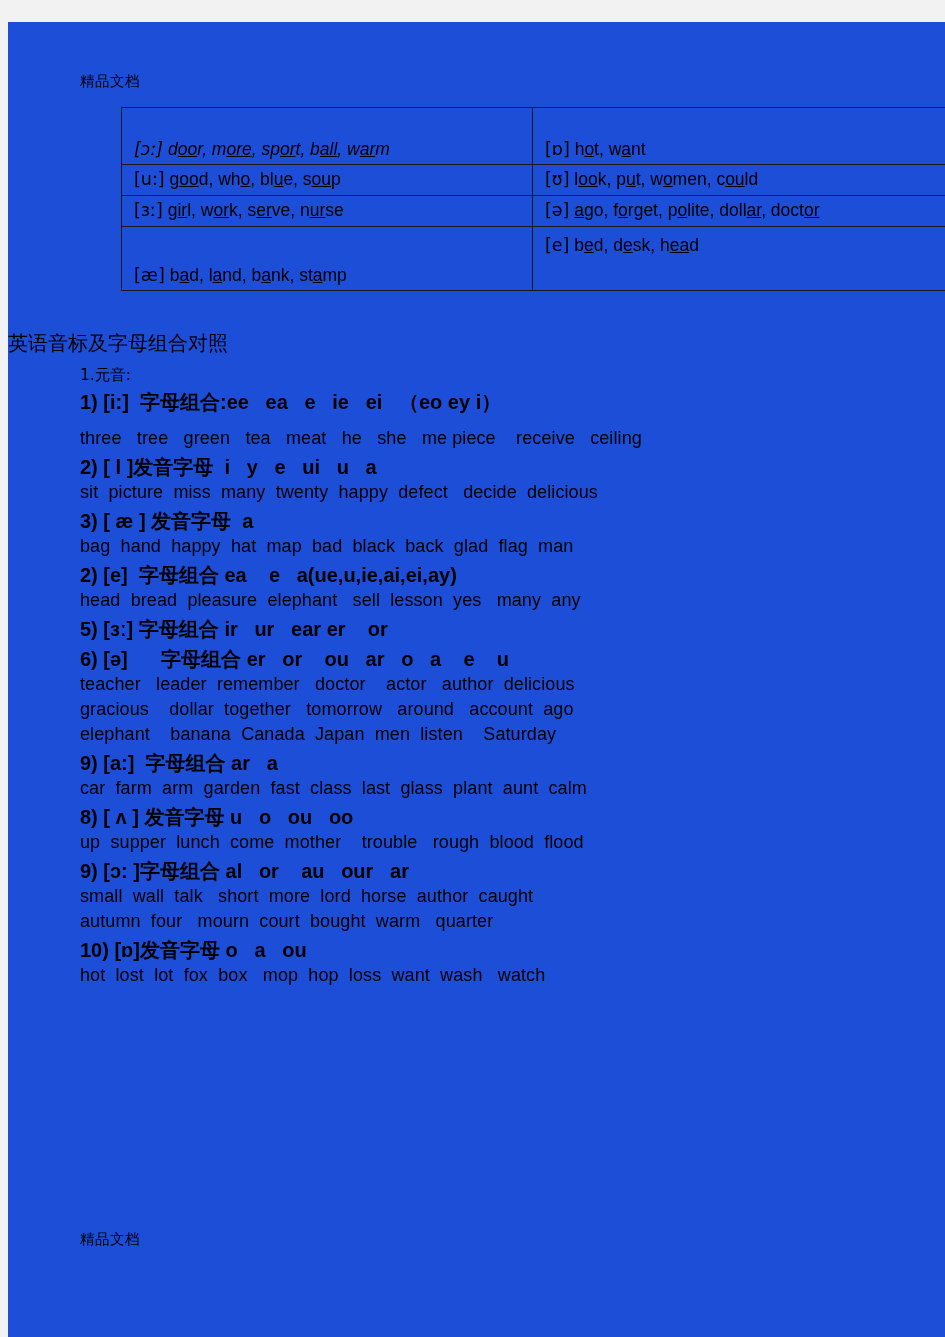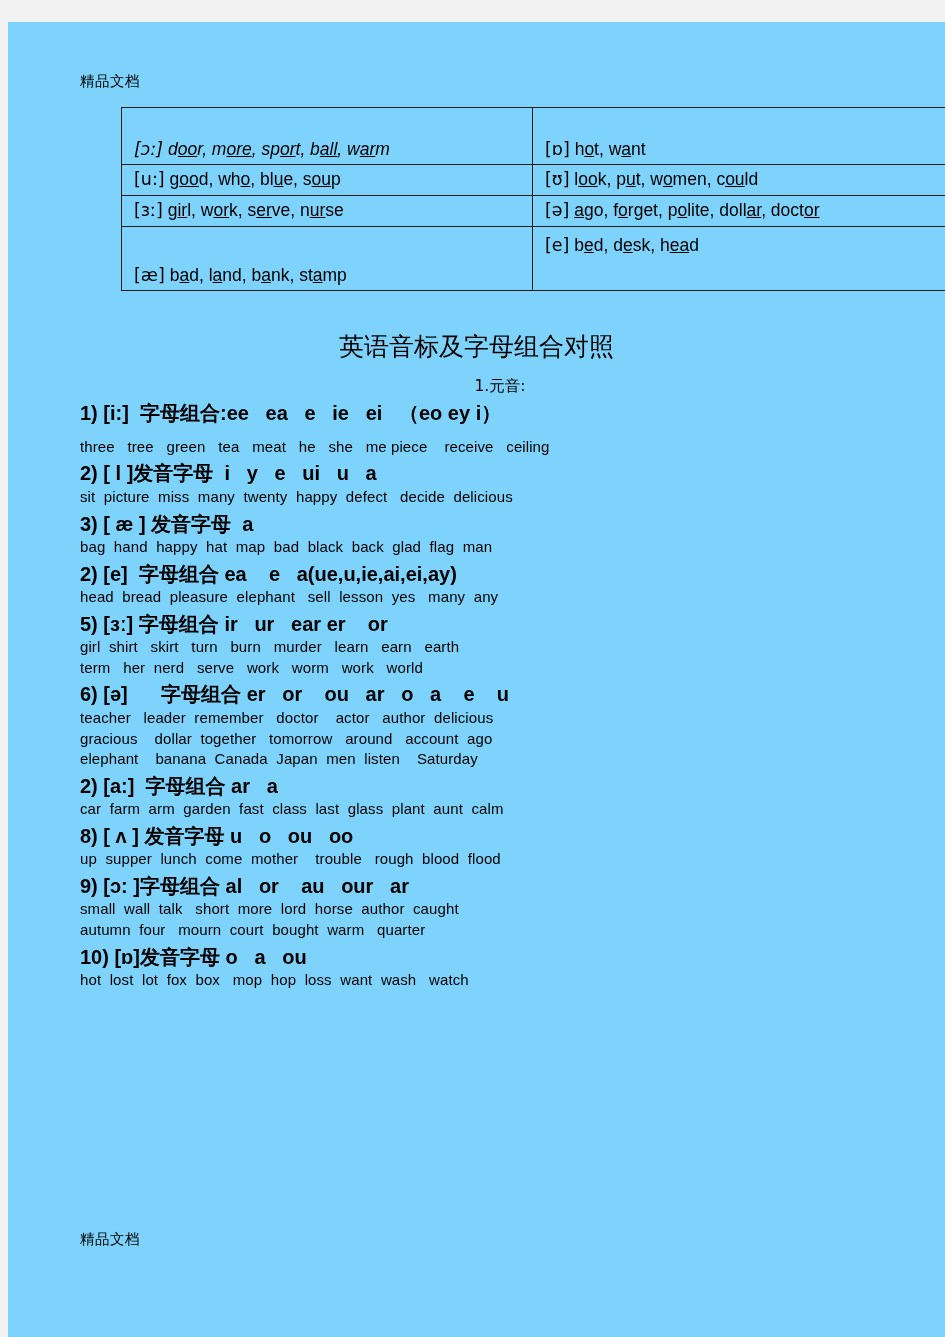--- a/index.html
+++ b/index.html
@@ -12,21 +12,21 @@
     height: 1337px;
     overflow: hidden;
     font-family: "Liberation Sans", sans-serif;
   }
   .page {
     position: absolute;
     left: 8px;
     top: 22px;
     width: 937px;
     height: 1315px;
-    background: #7dd3fc;
+    background: #1d4ed8;
   }
   .header-mark {
     position: absolute;
     left: 72px;
     top: 50px;
     font-family: "DejaVu Sans", sans-serif;
     font-size: 14.5px;
     color: #000;
     letter-spacing: 0.5px;
   }
@@ -68,50 +68,48 @@
   table.ipa-table tr.r4 td.col-l { height: 52px; vertical-align: bottom; }
   table.ipa-table tr.r4 td.col-r { height: 52px; vertical-align: top; padding-top: 8px; }
   .ipa-sym { font-family: "DejaVu Sans", sans-serif; }
 
   
   .doc-title {
     position: absolute;
     left: 0;
     top: 308px;
     width: 937px;
-    text-align: center;
     font-family: "DejaVu Serif", serif;
-    font-size: 25px;
+    font-size: 20px;
     color: #000;
   }
   .content {
     position: absolute;
     left: 72px;
     top: 340px;
     width: 840px;
   }
   .sec-intro {
     font-family: "DejaVu Sans", sans-serif;
     font-size: 15.5px;
     color: #000;
-    margin: 15px 0 4px 0;
+    margin: 4px 0 4px 0;
     line-height: 1.25;
-    text-align: center;
   }
   .rule {
     font-weight: bold;
     font-size: 20px;
     color: #000;
     line-height: 1.32;
     margin: 3px 0 0 0;
     white-space: pre;
     font-family: "Liberation Sans", sans-serif;
   }
   .words {
-    font-size: 15px;
+    font-size: 18px;
     color: #000;
     line-height: 1.38;
     margin: 0;
     white-space: pre;
     font-family: "Liberation Sans", sans-serif;
     letter-spacing: 0.1px;
   }
   .gap-after-1 { margin-bottom: 10px; }
 </style>
 </head>
@@ -154,29 +152,27 @@
     <p class="rule"><span>2) [ l ]发音字母  i   y   e   ui   u   a</span></p>
     <p class="words">sit  picture  miss  many  twenty  happy  defect   decide  delicious</p>
 
     <p class="rule"><span>3) [ æ ] 发音字母  a</span></p>
     <p class="words">bag  hand  happy  hat  map  bad  black  back  glad  flag  man</p>
 
     <p class="rule"><span>2) [e]  字母组合 ea    e   a(ue,u,ie,ai,ei,ay)</span></p>
     <p class="words">head  bread  pleasure  elephant   sell  lesson  yes   many  any</p>
 
     <p class="rule"><span>5) [ɜː] 字母组合 ir   ur   ear er    or</span></p>
-    <p class="words">girl  shirt   skirt   turn   burn   murder   learn   earn   earth
-term   her  nerd   serve   work   worm   work   world</p>
 
     <p class="rule"><span>6) [ə]      字母组合 er   or    ou   ar   o   a    e    u</span></p>
     <p class="words">teacher   leader  remember   doctor    actor   author  delicious
 gracious    dollar  together   tomorrow   around   account  ago
 elephant    banana  Canada  Japan  men  listen    Saturday</p>
 
-    <p class="rule"><span>2) [a:]  字母组合 ar   a</span></p>
+    <p class="rule"><span>9) [a:]  字母组合 ar   a</span></p>
     <p class="words">car  farm  arm  garden  fast  class  last  glass  plant  aunt  calm</p>
 
     <p class="rule"><span>8) [ ʌ ] 发音字母 u   o   ou   oo</span></p>
     <p class="words">up  supper  lunch  come  mother    trouble   rough  blood  flood</p>
 
     <p class="rule"><span>9) [ɔ: ]字母组合 al   or    au   our   ar</span></p>
     <p class="words">small  wall  talk   short  more  lord  horse  author  caught
 autumn  four   mourn  court  bought  warm   quarter</p>
 
     <p class="rule"><span>10) [ɒ]发音字母 o   a   ou</span></p>

